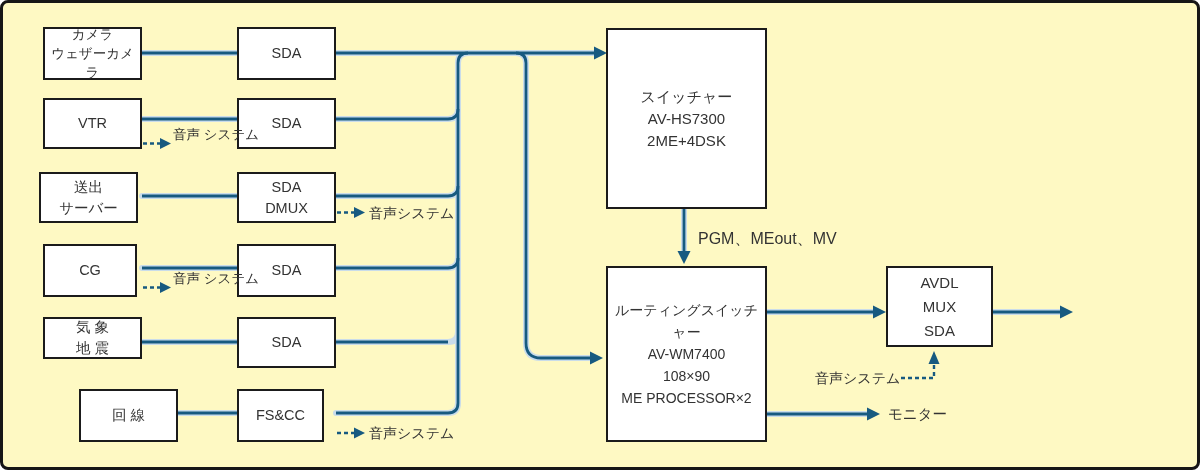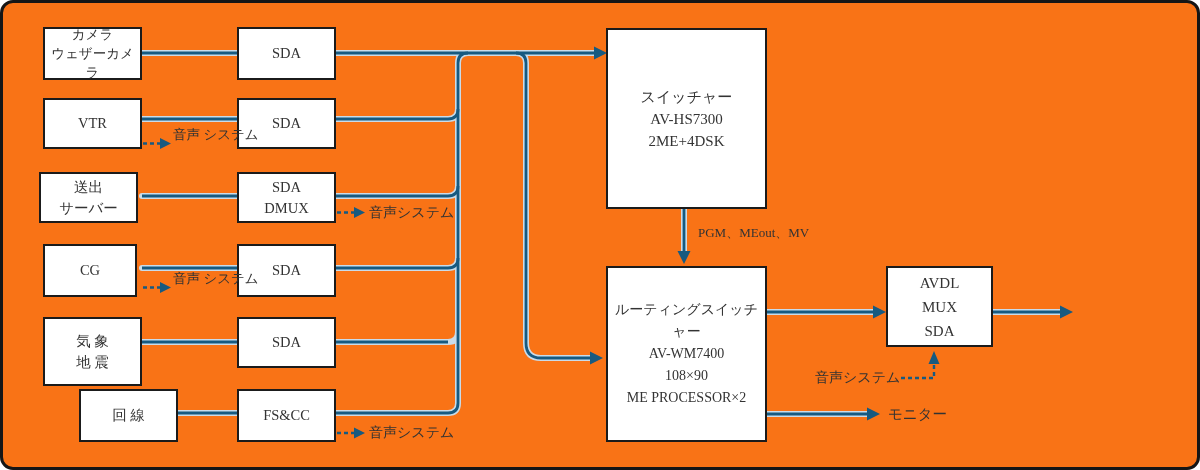--- a/index.html
+++ b/index.html
@@ -1,55 +1,55 @@
 <!DOCTYPE html>
 <html><head>
 <meta charset="utf-8">
 <style>
   html,body{margin:0;padding:0;background:#ffffff;}
   .frame{
     position:relative; width:1194px; height:464px;
-    background:#f97316; border:3px solid #161616; border-radius:13px;
+    background:#fef9c3; border:3px solid #161616; border-radius:8px;
     overflow:hidden;
-    font-family:Liberation Serif, serif;
+    font-family:Liberation Sans, sans-serif;
     color:#333;
   }
   .wires{position:absolute;left:0;top:0;width:1194px;height:464px;}
   .casing{fill:none;stroke:#c9dcea;stroke-width:6;stroke-linecap:round;}
   .wire{fill:none;stroke:#175a80;stroke-width:2.8;}
   .dash{fill:none;stroke:#175a80;stroke-width:2.4;stroke-dasharray:4 3;}
   .ah{fill:#175a80;stroke:none;}
   .box{
     position:absolute; background:#fff; border:2.5px solid #1b1b1b;
     display:flex; flex-direction:column; align-items:center; justify-content:center;
     text-align:center; font-size:14.5px; line-height:1.42; box-sizing:border-box;
   }
   .box span{display:block;}
   .b-c1r1{left:40px;top:24px;width:99px;height:53px;font-size:13.5px;}
   .b-c1r2{left:40px;top:95px;width:99px;height:51px;}
   .b-c1r3{left:36px;top:169px;width:99px;height:51px;}
   .b-c1r4{left:40px;top:241px;width:94px;height:53px;}
-  .b-c1r5{left:40px;top:314px;width:99px;height:69px;text-align:center;}
+  .b-c1r5{left:40px;top:314px;width:99px;height:42px;text-align:center;}
   .b-c1r6{left:40px;top:386px;width:99px;height:53px;margin-left:36px;}
   .b-c2r1{left:234px;top:24px;width:99px;height:53px;}
   .b-c2r2{left:234px;top:95px;width:99px;height:51px;}
   .b-c2r3{left:234px;top:169px;width:99px;height:51px;}
   .b-c2r4{left:234px;top:241px;width:99px;height:53px;}
   .b-c2r5{left:234px;top:314px;width:99px;height:51px;}
-  .b-c2r6{left:234px;top:386px;width:99px;height:53px;}
+  .b-c2r6{left:234px;top:386px;width:87px;height:53px;}
   .b-switcher{left:603px;top:25px;width:161px;height:181px;font-size:15px;line-height:22px;}
   .b-router{left:603px;top:263px;width:161px;height:176px;font-size:14px;line-height:22px;}
   .b-avdl{left:883px;top:263px;width:107px;height:81px;font-size:15px;line-height:24px;}
   .flabel{position:absolute;font-size:13.5px;line-height:16px;}
   .l-audio-vtr{left:170px;top:124px;}
   .l-audio-cg{left:170px;top:268px;}
   .l-audio-dmux{left:366px;top:202px;font-size:14px;}
   .l-audio-fscc{left:366px;top:422px;font-size:14px;}
   .l-audio-avdl{left:812px;top:367px;font-size:14px;}
-  .l-pgm{left:695px;top:222px;font-size:13px;}
+  .l-pgm{left:695px;top:228px;font-size:16px;}
   .l-monitor{left:885px;top:403px;font-size:14.5px;}
   .l-subout{left:1082px;top:279px;font-size:15px;line-height:20.5px;}
 </style>
 </head>
 <body>
 
 <div class="frame">
 
   <svg class="wires" viewBox="0 0 1194 464">
 

